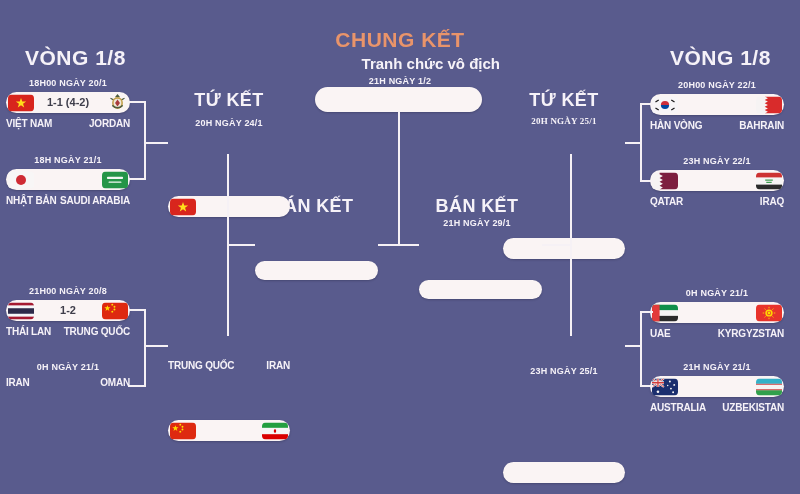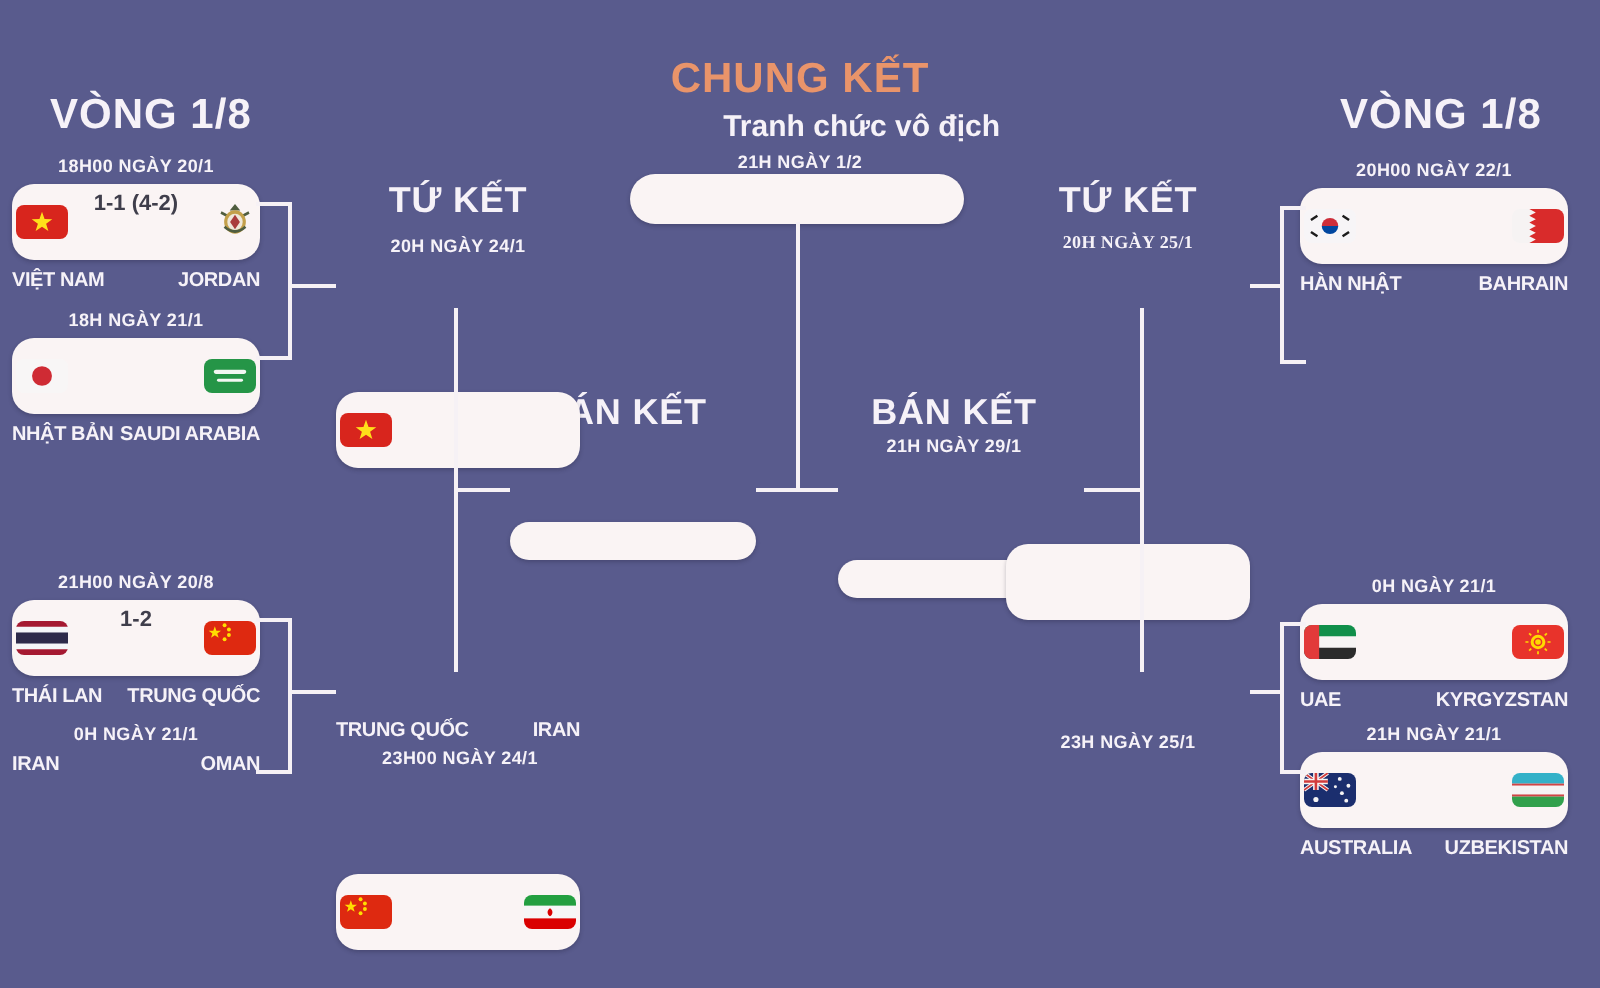--- a/index.html
+++ b/index.html
@@ -13,21 +13,21 @@
     font-family:"Liberation Sans","DejaVu Sans",sans-serif;
     color:var(--text);
   }
   .abs{position:absolute;}
   .h-round{font-size:21px;font-weight:bold;letter-spacing:.5px;color:var(--text);}
   .h-final{font-size:21px;font-weight:bold;letter-spacing:.5px;color:var(--accent);text-align:center;}
   .h-sub{font-size:15px;font-weight:600;text-align:right;color:var(--text);}
   .h-stage{font-size:18px;font-weight:bold;letter-spacing:.4px;text-align:center;color:var(--text);}
   .m-date{font-size:9px;font-weight:bold;text-align:center;letter-spacing:.2px;color:var(--text);height:10px;}
   .pill{
-    position:relative;height:38px;background:var(--pill);border-radius:11px;
+    position:relative;height:21px;background:var(--pill);border-radius:11px;
     box-shadow:0 1px 2px rgba(20,20,40,.25);
   }
   .match .pill{margin-top:4px;}
   .m-labels{display:flex;justify-content:space-between;margin-top:5px;
     font-size:10px;font-weight:bold;letter-spacing:-.2px;white-space:nowrap;color:var(--text);}
   .score{
     position:absolute;left:0;right:0;top:0;bottom:0;text-align:center;
     font-size:11px;font-weight:bold;color:var(--score);line-height:21px;
   }
   .flag{
@@ -88,21 +88,20 @@
           <rect width="24" height="5" fill="#239f40"></rect>
           <rect y="11" width="24" height="5" fill="#da0000"></rect>
           <path d="M12,6.2 C10.6,7 10.4,9 12,10 C13.6,9 13.4,7 12,6.2 Z" fill="#da0000"></path>
         </svg>
       </span>
   </div>
   <div class="abs m-labels" style="left:168px;top:360px;width:122px;margin-top:0;">
     <span>TRUNG QUỐC</span>
     <span>IRAN</span>
   </div>
-  <div class="abs m-date" style="left:150px;top:374px;width:160px;">23H00 NGÀY 24/1</div>
 
   <div class="abs h-stage" style="left:503px;top:90px;width:122px;">TỨ KẾT</div>
   <div class="abs m-date" style="left:503px;top:116px;width:122px;font-family:Liberation Serif, serif;">20H NGÀY 25/1</div>
   <div class="abs pill" style="left:503px;top:133px;width:122px;"></div>
 
   <div class="abs pill" style="left:503px;top:336px;width:122px;"></div>
   <div class="abs m-date" style="left:503px;top:366px;width:122px;">23H NGÀY 25/1</div>
 
   <div class="abs match" style="left:6px;top:78px;width:124px;">
     <div class="m-date">18H00 NGÀY 20/1</div>
@@ -210,25 +209,49 @@
         </span>
       <span class="score"></span>
       <span class="flag right">
           <svg viewBox="0 0 24 16" preserveAspectRatio="none">
             <rect width="24" height="16" fill="#f6f3f3"></rect>
             <path d="M8,0 H24 V16 H8 L11,14.4 8,12.8 11,11.2 8,9.6 11,8 8,6.4 11,4.8 8,3.2 11,1.6 Z" fill="#d92b2b"></path>
           </svg>
         </span>
     </div>
     <div class="m-labels">
-      <span>HÀN NHẬT</span>
+      <span>HÀN VÒNG</span>
       <span>BAHRAIN</span>
     </div>
   </div>
 
+  <div class="abs match" style="left:650px;top:156px;width:134px;">
+    <div class="m-date">23H NGÀY 22/1</div>
+    <div class="pill">
+      <span class="flag left">
+          <svg viewBox="0 0 24 16" preserveAspectRatio="none">
+            <rect width="24" height="16" fill="#f6f3f3"></rect>
+            <path d="M7,0 H24 V16 H7 L10,14.2 7,12.4 10,10.6 7,8.8 10,7 7,5.2 10,3.4 7,1.6 Z" fill="#7d1f3f"></path>
+          </svg>
+        </span>
+      <span class="score"></span>
+      <span class="flag right">
+          <svg viewBox="0 0 24 16" preserveAspectRatio="none">
+            <rect width="24" height="16" fill="#f6f4f4"></rect>
+            <rect width="24" height="4.6" fill="#cd3232"></rect>
+            <rect y="11.4" width="24" height="4.6" fill="#2b2b2b"></rect>
+            <path d="M8.5,7.2 h7 M9.5,9.2 h5" stroke="#3f9b4f" stroke-width="1.2"></path>
+          </svg>
+        </span>
+    </div>
+    <div class="m-labels">
+      <span>QATAR</span>
+      <span>IRAQ</span>
+    </div>
+  </div>
 
   <div class="abs match" style="left:650px;top:288px;width:134px;">
     <div class="m-date">0H NGÀY 21/1</div>
     <div class="pill">
       <span class="flag left">
           <svg viewBox="0 0 24 16" preserveAspectRatio="none">
             <rect width="24" height="16" fill="#f6f4f4"></rect>
             <rect width="24" height="5.3" fill="#108f4a"></rect>
             <rect y="10.7" width="24" height="5.3" fill="#2b2b2b"></rect>
             <rect width="7" height="16" fill="#e23a3a"></rect>

